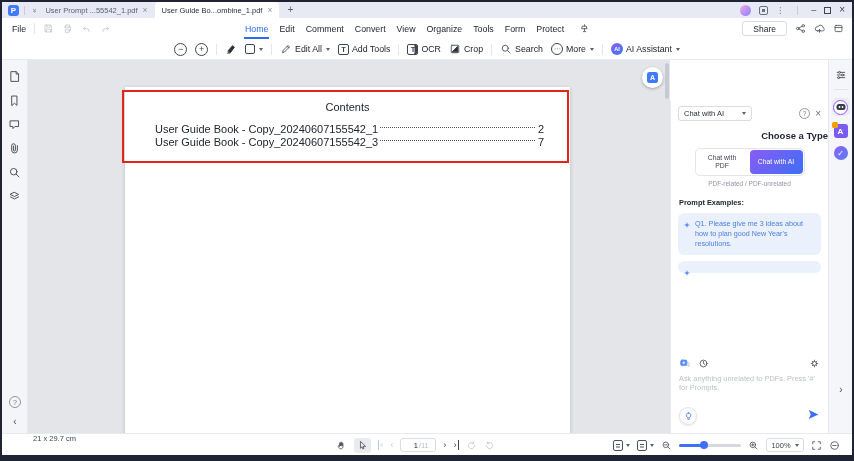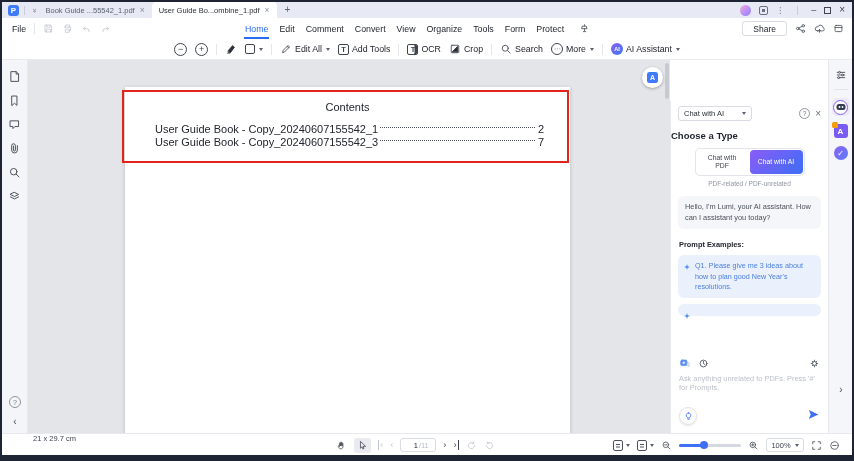--- a/index.html
+++ b/index.html
@@ -72,21 +72,21 @@
   .ft-badge { width:11px; height:11px; background:#3f7bfa; border-radius:2.5px; color:#fff; font-size:7px; font-weight:bold; display:flex; align-items:center; justify-content:center; }
   .vscroll { position:absolute; right:1px; top:3px; width:4px; height:36px; background:#c7cad2; border-radius:2px; }
 
   
   .panel { position:absolute; right:24px; width:158px; top:0; bottom:0; background:#fff; border-left:1px solid #e7e9ef; display:flex; flex-direction:column;margin-top:41px; }
   .p-head { display:flex; align-items:center; gap:5px; padding:5px 7px 3px; }
   .p-select { width:74px; height:15px; border:1px solid #d9dce3; border-radius:3px; display:flex; align-items:center; justify-content:space-between; padding:0 5px; font-size:7.5px; color:#2b2f38; }
   .p-head .sp { flex:1; }
   .helpc2 { width:11px; height:11px; border:1px solid #8f95a1; border-radius:50%; color:#6a7080; font-size:6.5px; display:flex; align-items:center; justify-content:center; }
   .p-close { font-size:10px; color:#6a7080; line-height:1; }
-  .p-title { margin-top:6px; text-align:left; font-size:9.5px; font-weight:bold; color:#1f232e; }
+  .p-title { margin-top:6px; text-align:right; font-size:9.5px; font-weight:bold; color:#1f232e; }
   .p-seg { width:110px; height:28px; margin:7px auto 0; border:1px solid #e2e4ea; border-radius:5px; display:flex; }
   .seg { flex:1; display:flex; align-items:center; justify-content:center; text-align:center; font-size:6.8px; line-height:1.25; color:#3f4450; padding:0 5px; }
   .seg.active { background:linear-gradient(135deg,#8a5cf6,#3d6ef5); color:#fff; border-radius:4px; margin:1px; }
   .p-caption { margin-top:4px; text-align:center; font-size:6.5px; color:#8f95a1; }
   .p-msg { margin:9px 7px 0; background:#f5f6f9; border-radius:6px; padding:6px 7px; font-size:7.4px; color:#4a4f5a; line-height:1.45; }
   .p-ex-label { margin:11px 8px 0; font-size:7.4px; font-weight:bold; color:#23262e; }
   .p-card { position:relative; margin:6px 7px 0; background:#eaf1fc; border-radius:6px; padding:6px 7px 6px 17px; font-size:7.2px; color:#4a7edf; line-height:1.4; }
   .p-card svg { position:absolute; left:5px; top:8px; width:8px; height:8px; }
   .p-space { flex:1; }
   .p-tools { display:flex; align-items:center; gap:8px; padding:0 8px 2px; }
@@ -137,21 +137,21 @@
 </head>
 <body>
 
 <div class="window">
 
   <div class="titlebar">
     <div class="logo">P</div>
     <div class="tsep"></div>
     <span class="chevrons">«</span>
     <div class="tab">
-      <span>Book Guide ...55542_1.pdf</span>
+      <span>User Prompt ...55542_1.pdf</span>
       <span class="tclose">×</span>
     </div>
     <div class="tab active">
       <span>User Guide Bo...ombine_1.pdf</span>
       <span class="tclose">×</span>
     </div>
     <span class="newtab">+</span>
     <div class="tb-right">
       <span class="avatar"></span>
       <span class="plugbox"></span>
@@ -329,21 +329,20 @@
         <span class="sp"></span>
         <span class="helpc2">?</span>
         <span class="p-close">×</span>
       </div>
       <div class="p-title">Choose a Type</div>
       <div class="p-seg">
         <div class="seg">Chat with PDF</div>
         <div class="seg active">Chat with AI</div>
       </div>
       <div class="p-caption">PDF-related / PDF-unrelated</div>
-      <div class="p-msg">Hello, I'm Lumi, your AI assistant. How can I assistant you today?</div>
       <div class="p-ex-label">Prompt Examples:</div>
       <div class="p-card">
         <svg viewBox="0 0 16 16">
             <path d="M8 2l1.4 4.3L14 8l-4.6 1.7L8 14 6.6 9.7 2 8l4.6-1.7z" fill="#4d86e8" stroke="none"></path>
           </svg>
         <span>Q1. Please give me 3 ideas about how to plan good New Year's resolutions.</span>
       </div>
       <div class="p-card">
         <svg viewBox="0 0 16 16">
             <path d="M8 2l1.4 4.3L14 8l-4.6 1.7L8 14 6.6 9.7 2 8l4.6-1.7z" fill="#4d86e8" stroke="none"></path>

